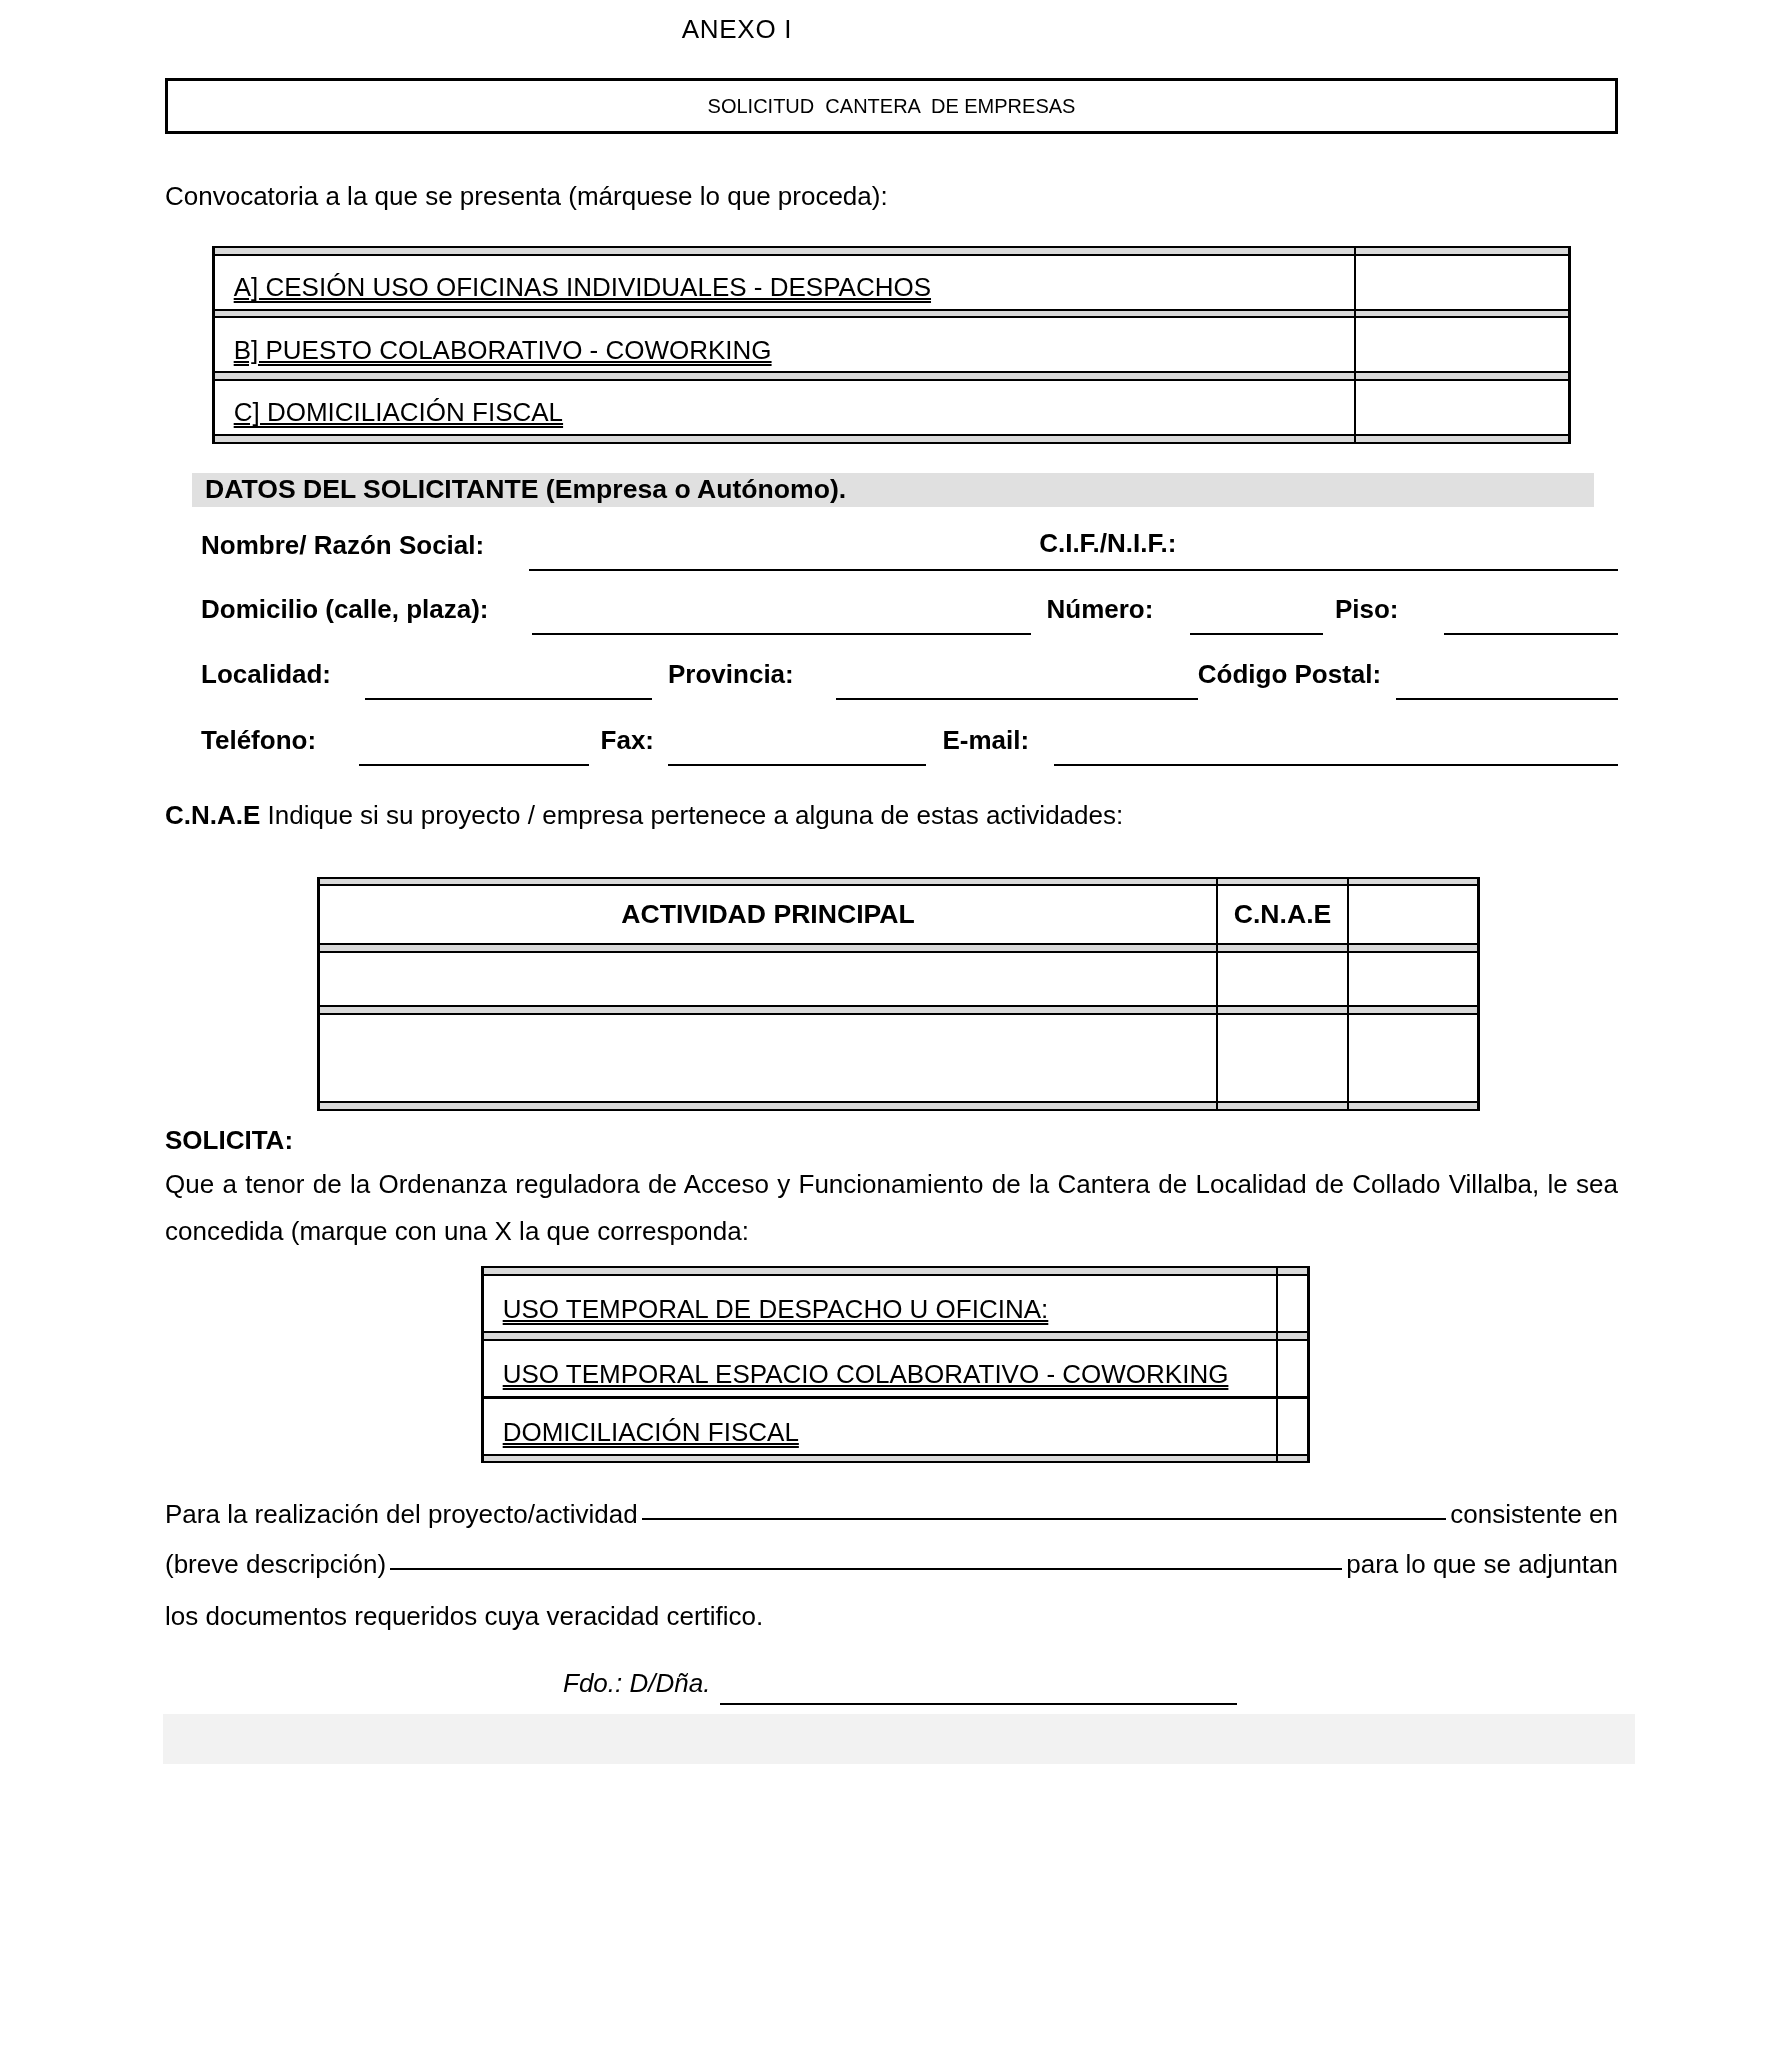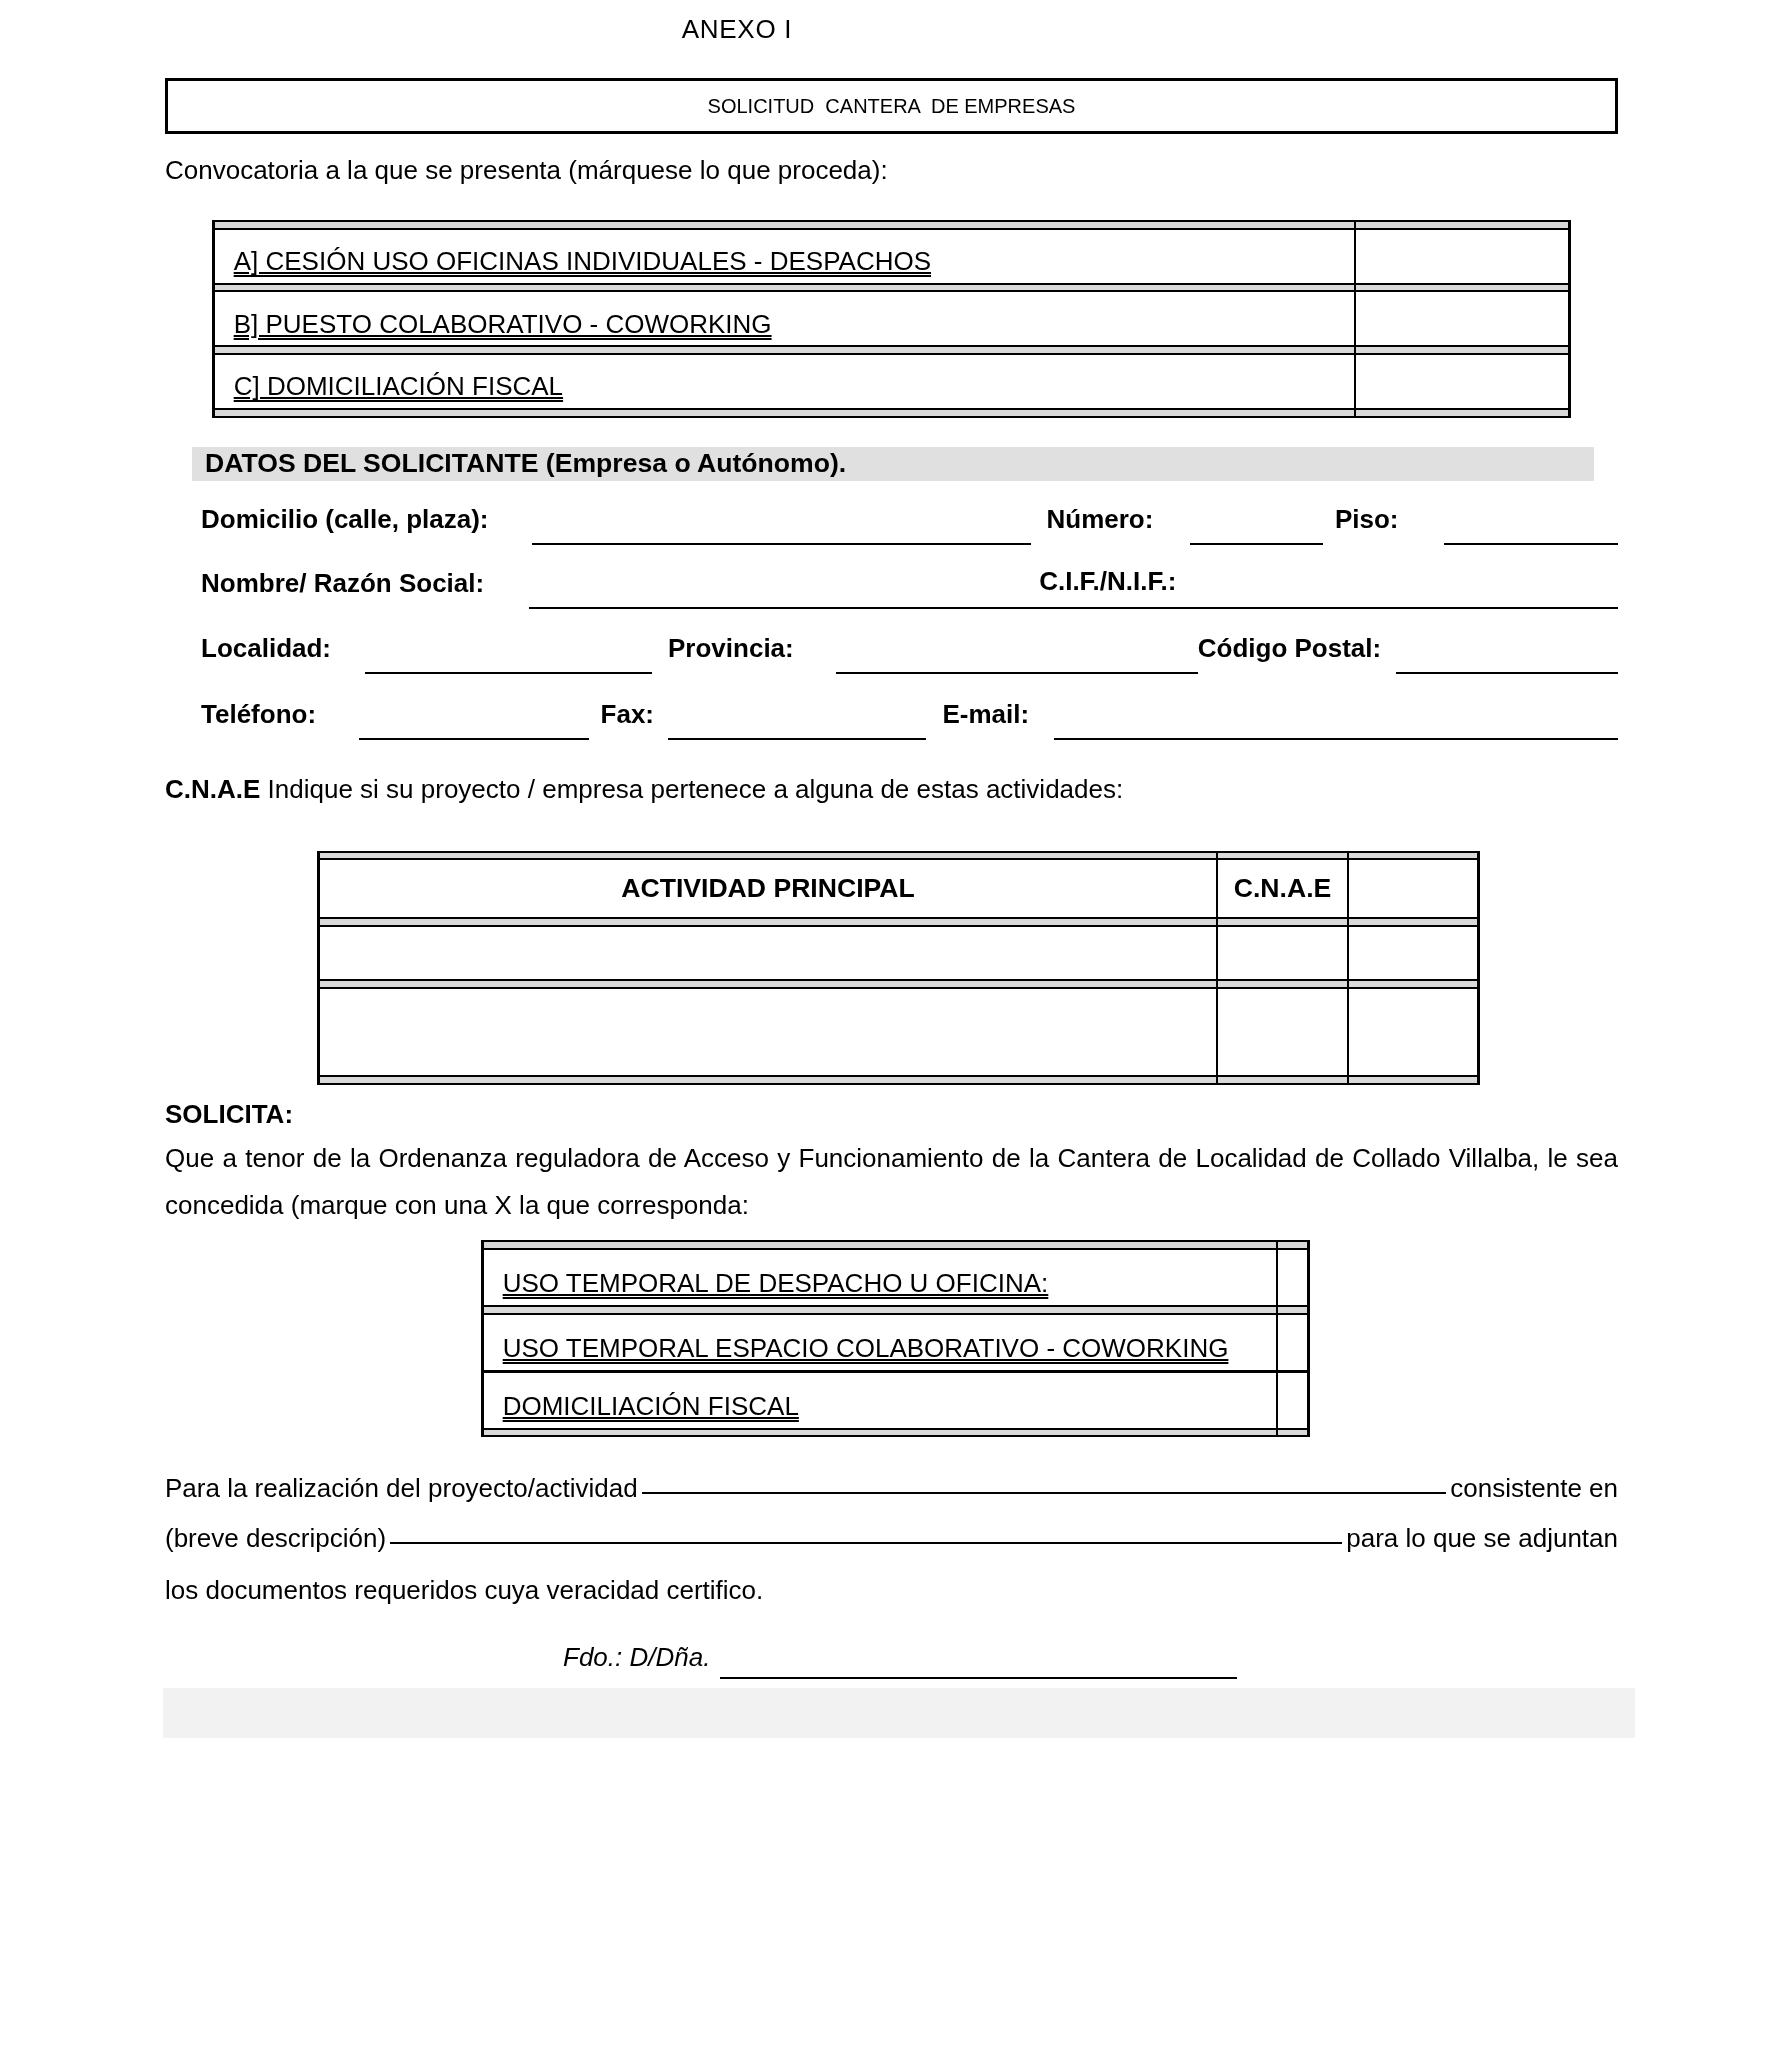--- a/index.html
+++ b/index.html
@@ -11,21 +11,21 @@
   .page{padding-top:13px;width:1474px;}
   .content{margin:0 165px;width:1453px;}
 
   
   .annex{text-align:center;height:33px;line-height:33px;letter-spacing:0.7px;}
   .title-box{
     margin-top:32px;border:3.6px solid #000;height:50px;
     display:flex;align-items:center;justify-content:center;
     white-space:pre;font-size:20px;
   }
-  .convocatoria{margin-top:20px;height:33px;line-height:33px;}
+  .convocatoria{margin-top:46px;height:33px;line-height:33px;}
 
   
   .opt-table{border-left:3.6px solid #000;border-right:3.6px solid #000;}
   .t1{margin-top:33px;margin-left:47px;width:1353px;}
   .band{display:flex;height:5.7px;background:#d9d9d9;border-top:2.2px solid #000;border-bottom:2.2px solid #000;}
   .band .bseg1{flex:1;}
   .band .bseg2{border-left:2.9px solid #000;}
   .t1 .bseg2{width:212px;}
   .opt-row{display:flex;height:53px;}
   .opt-label{flex:1;display:flex;align-items:flex-end;padding:0 0 5.7px 18.7px;white-space:nowrap;text-decoration:underline;}
@@ -143,33 +143,33 @@
           <div class="bseg1"></div>
           <div class="bseg2"></div>
         </div>
     </div>
 
     <div class="datos-bar">
       <span>DATOS DEL SOLICITANTE (Empresa o Autónomo).</span>
     </div>
 
     <div class="frow mt38">
+      <span class="lbl">Nombre/ Razón Social:</span>
+      <div class="line-fill" style="margin-left:45px;">
+        <span class="cif-inner">C.I.F./N.I.F.:</span>
+      </div>
+    </div>
+
+    <div class="frow mt38">
       <span class="lbl">Domicilio (calle, plaza):</span>
       <span class="blank" style="width:499px;margin-left:43px;"></span>
       <span class="lbl" style="margin-left:16px;">Número:</span>
       <span class="blank" style="width:133px;margin-left:37px;"></span>
       <span class="lbl" style="margin-left:11.5px;">Piso:</span>
       <span class="blank" style="flex:1;margin-left:45px;"></span>
-    </div>
-
-    <div class="frow mt38">
-      <span class="lbl">Nombre/ Razón Social:</span>
-      <div class="line-fill" style="margin-left:45px;">
-        <span class="cif-inner">C.I.F./N.I.F.:</span>
-      </div>
     </div>
 
     <div class="frow mt39">
       <span class="lbl">Localidad:</span>
       <span class="blank" style="width:287px;margin-left:34px;"></span>
       <span class="lbl" style="margin-left:16px;">Provincia:</span>
       <span class="blank" style="width:362px;margin-left:42px;"></span>
       <span class="lbl" style="margin-left:0;">Código Postal:</span>
       <span class="blank" style="flex:1;margin-left:14.4px;"></span>
     </div>

